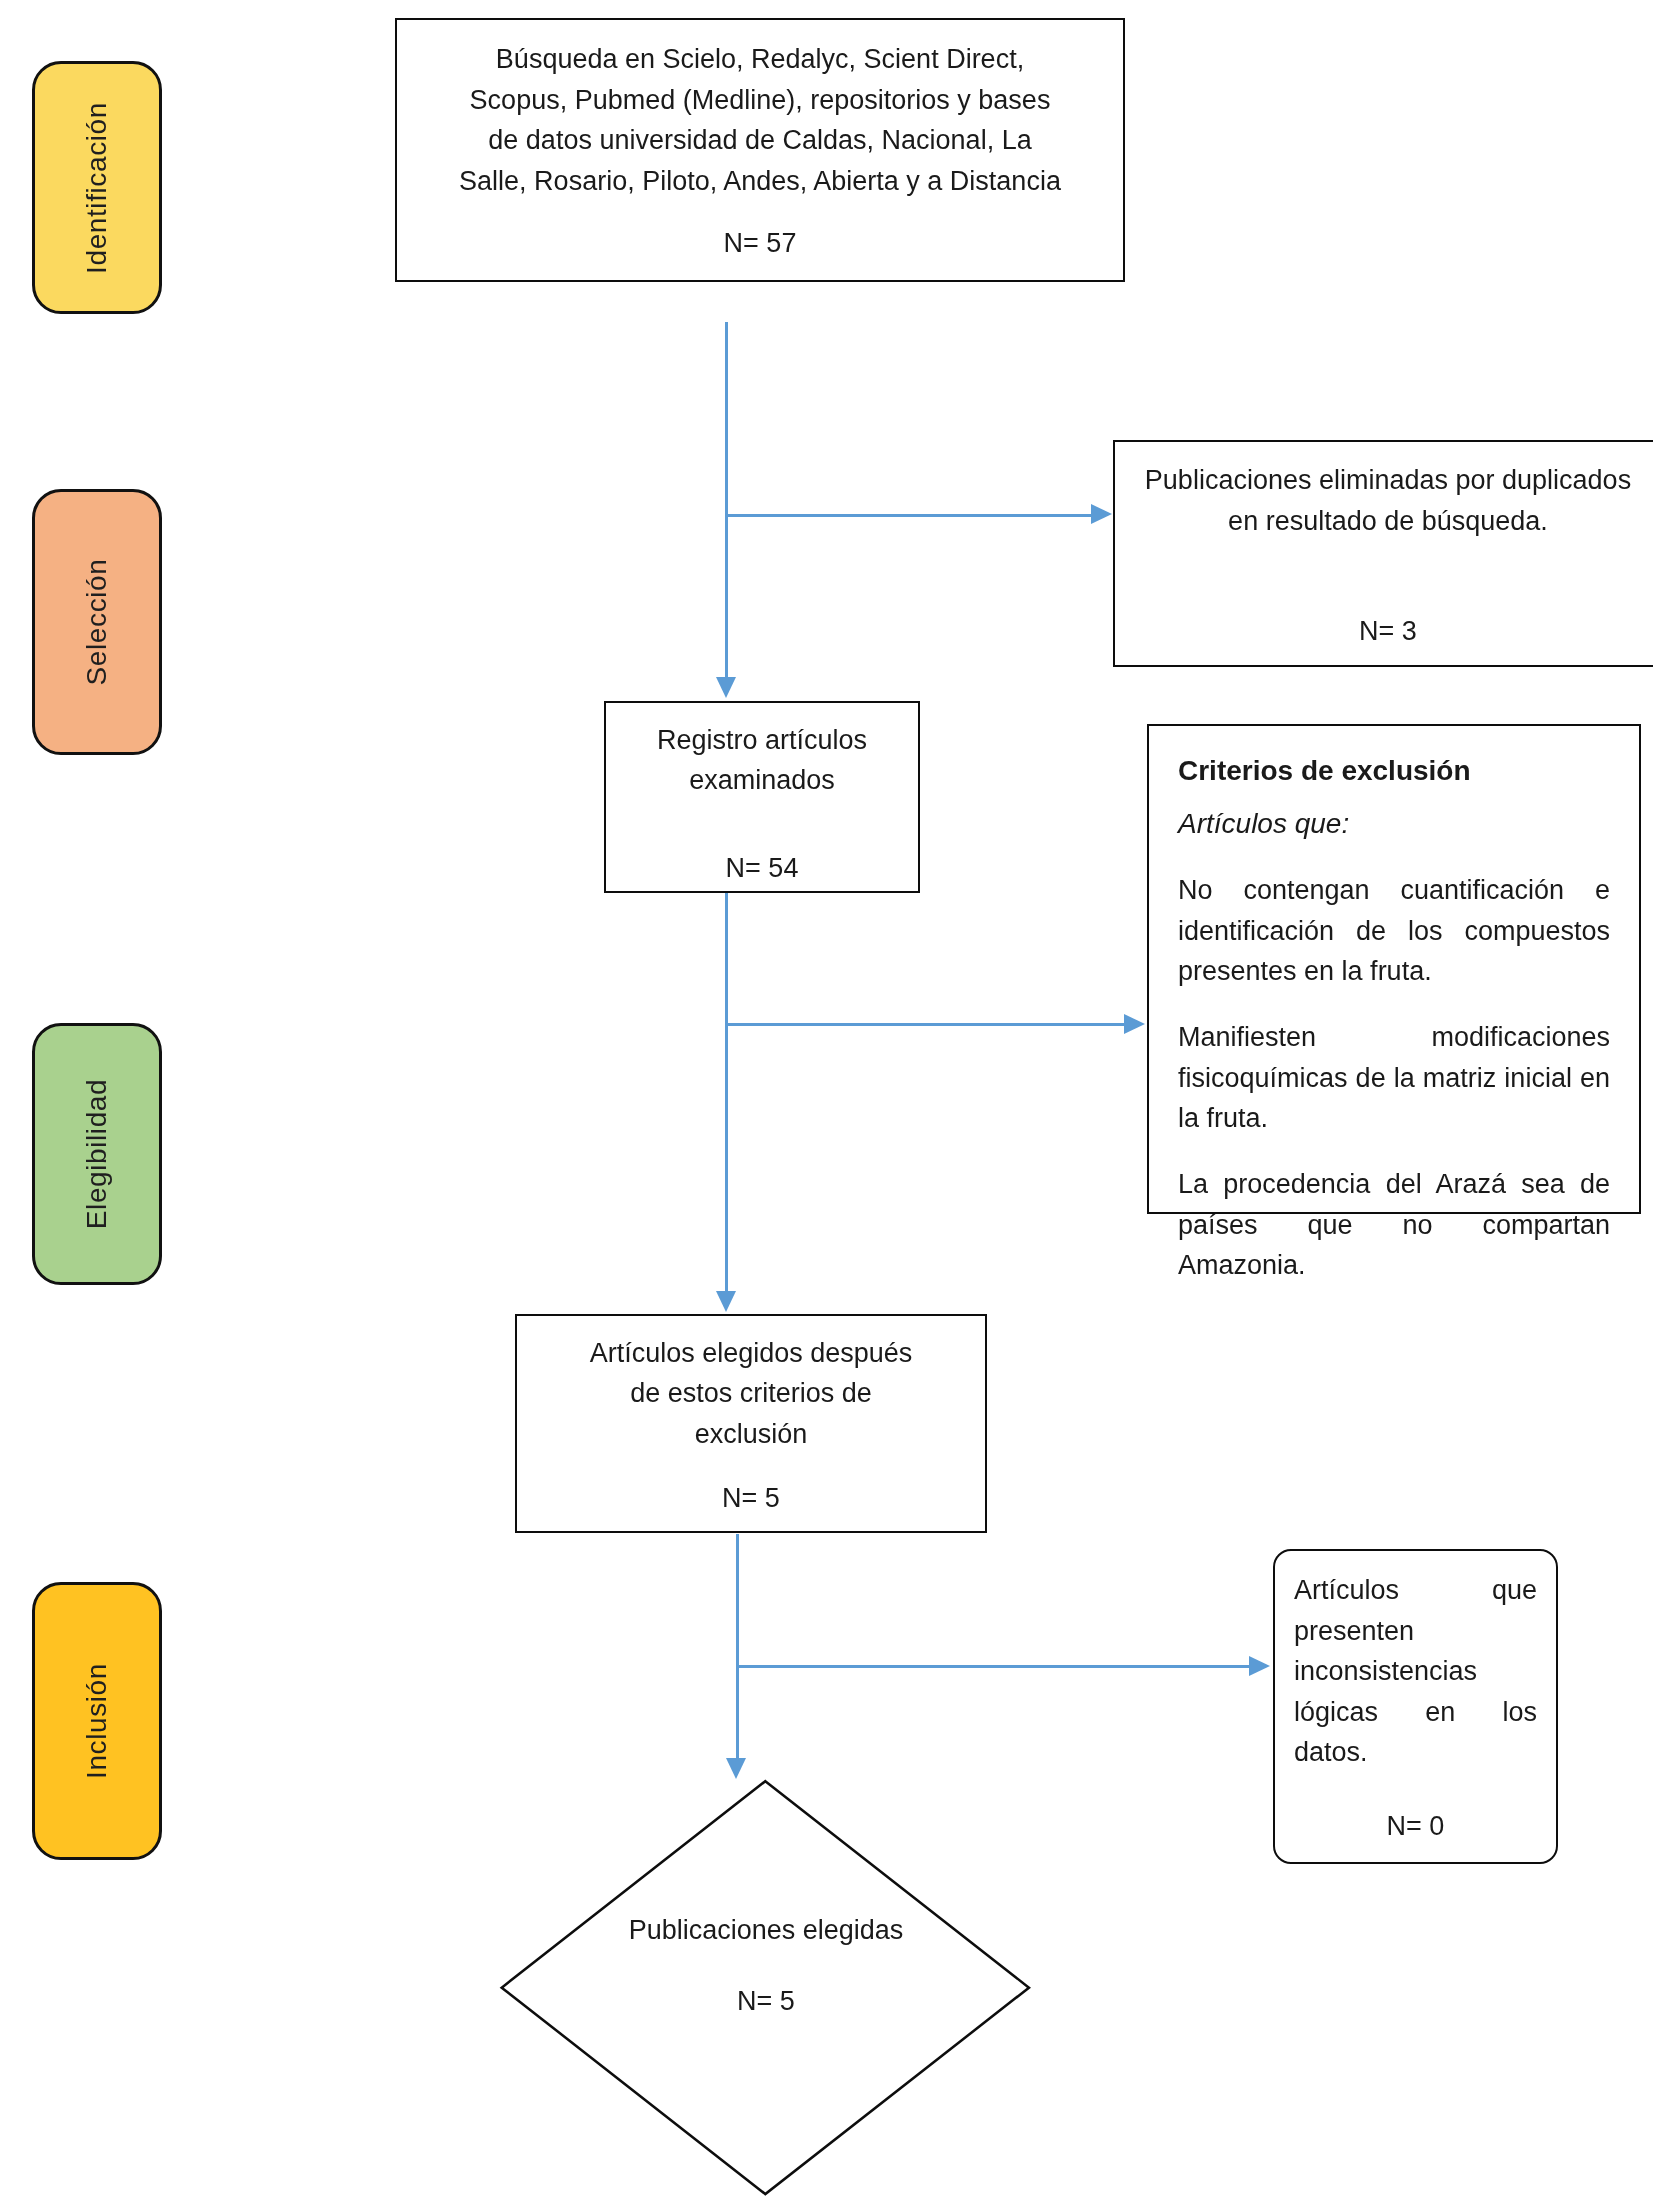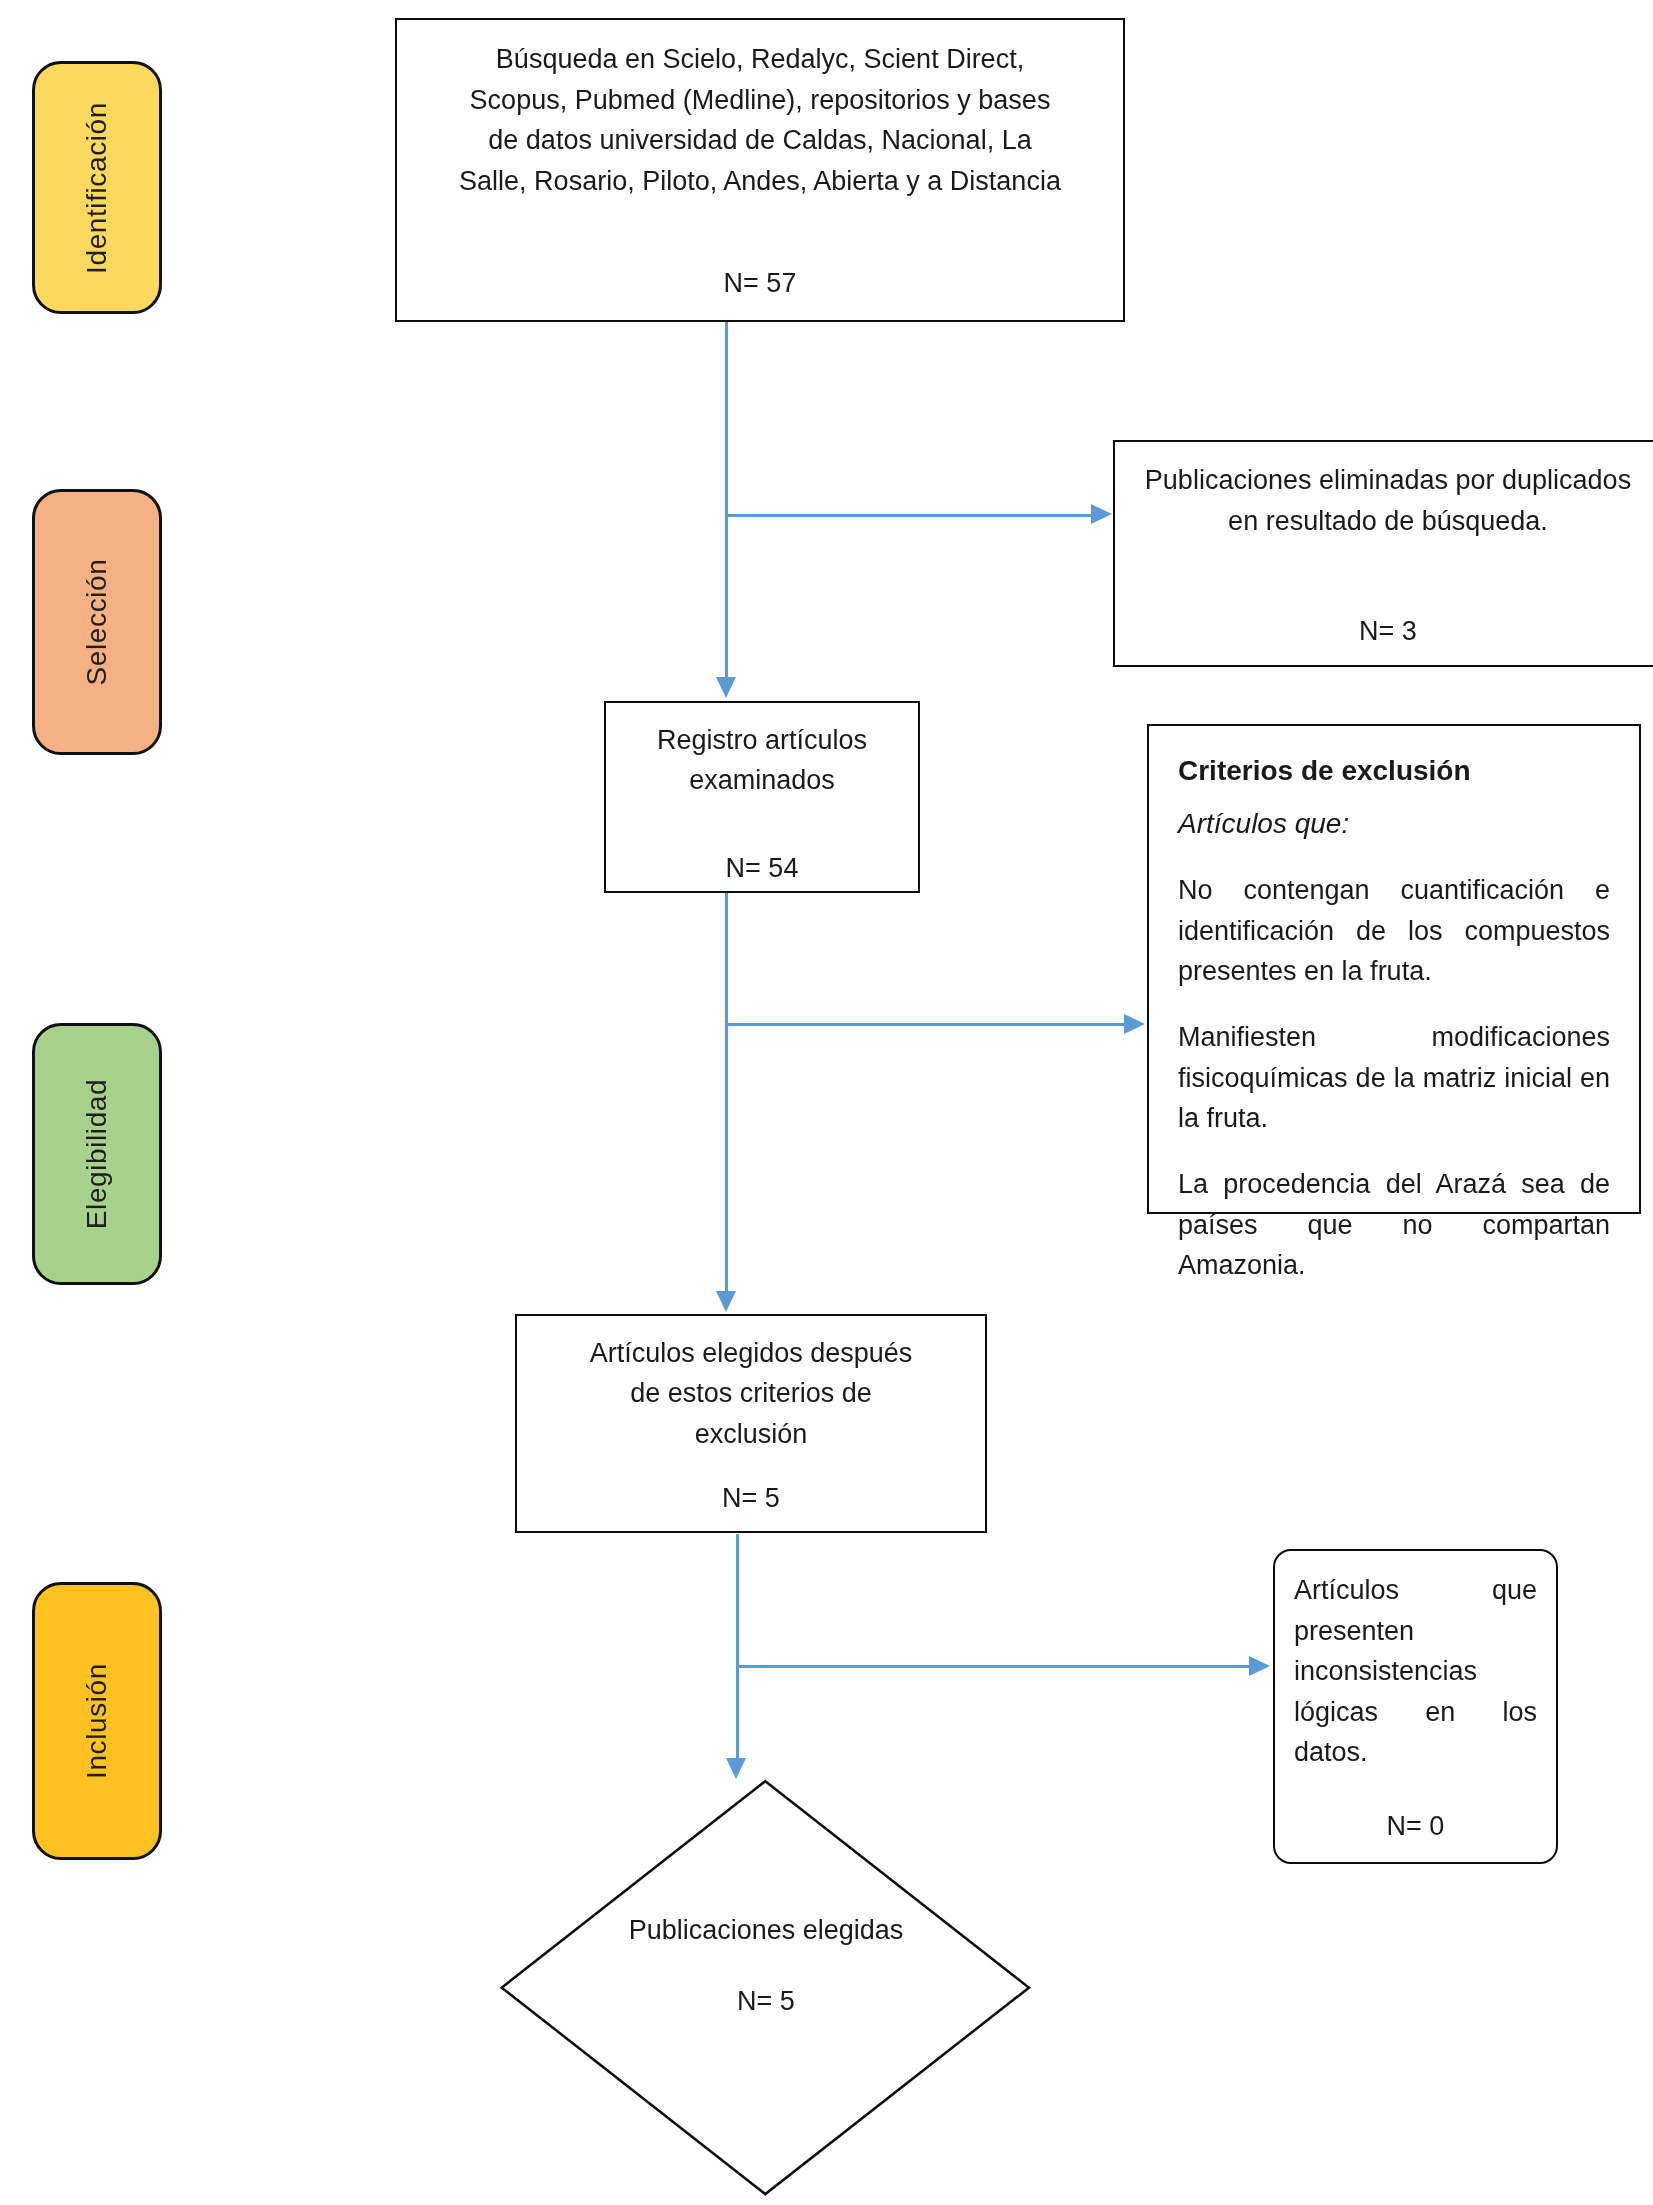--- a/index.html
+++ b/index.html
@@ -19,21 +19,21 @@
   }
   
   .box{
     position:absolute; box-sizing:border-box; background:#fff;
     border:2.5px solid #0d0d0d; font-size:27px; line-height:1.5;
     display:flex; flex-direction:column; justify-content:space-between;
     text-align:center;
   }
   .box .body{ width:100%; }
   .box .count{ width:100%; text-align:center; }
-  #box-search{ left:395px; top:18px; width:730px; height:304px; padding:19px 60px 16.5px; }
+  #box-search{ left:395px; top:18px; width:730px; height:264px; padding:19px 60px 16.5px; }
   #box-duplicates{ left:1113px; top:440px; width:550px; height:227px; padding:18px 25.4px 14px; }
   #box-screened{ left:604px; top:701px; width:316px; height:192px; padding:16.5px 19px 14px;gap:47px; }
   #box-eligible{ left:515px; top:1314px; width:472px; height:219px; padding:16.5px 67px 12.7px; }
   #box-inconsistent{ left:1273px; top:1549px; width:285px; height:315px; padding:19px 19px 15.3px; text-align:left;border-radius:18px; }
   #box-inconsistent .body{ text-align:justify; }
   #box-exclusion{
     left:1147px; top:724px; width:494px; height:490px; padding:24px 29px 25.4px;
     text-align:left; justify-content:flex-start;
   }
   #box-exclusion .ex-title{ font-weight:bold; font-size:28px; }

